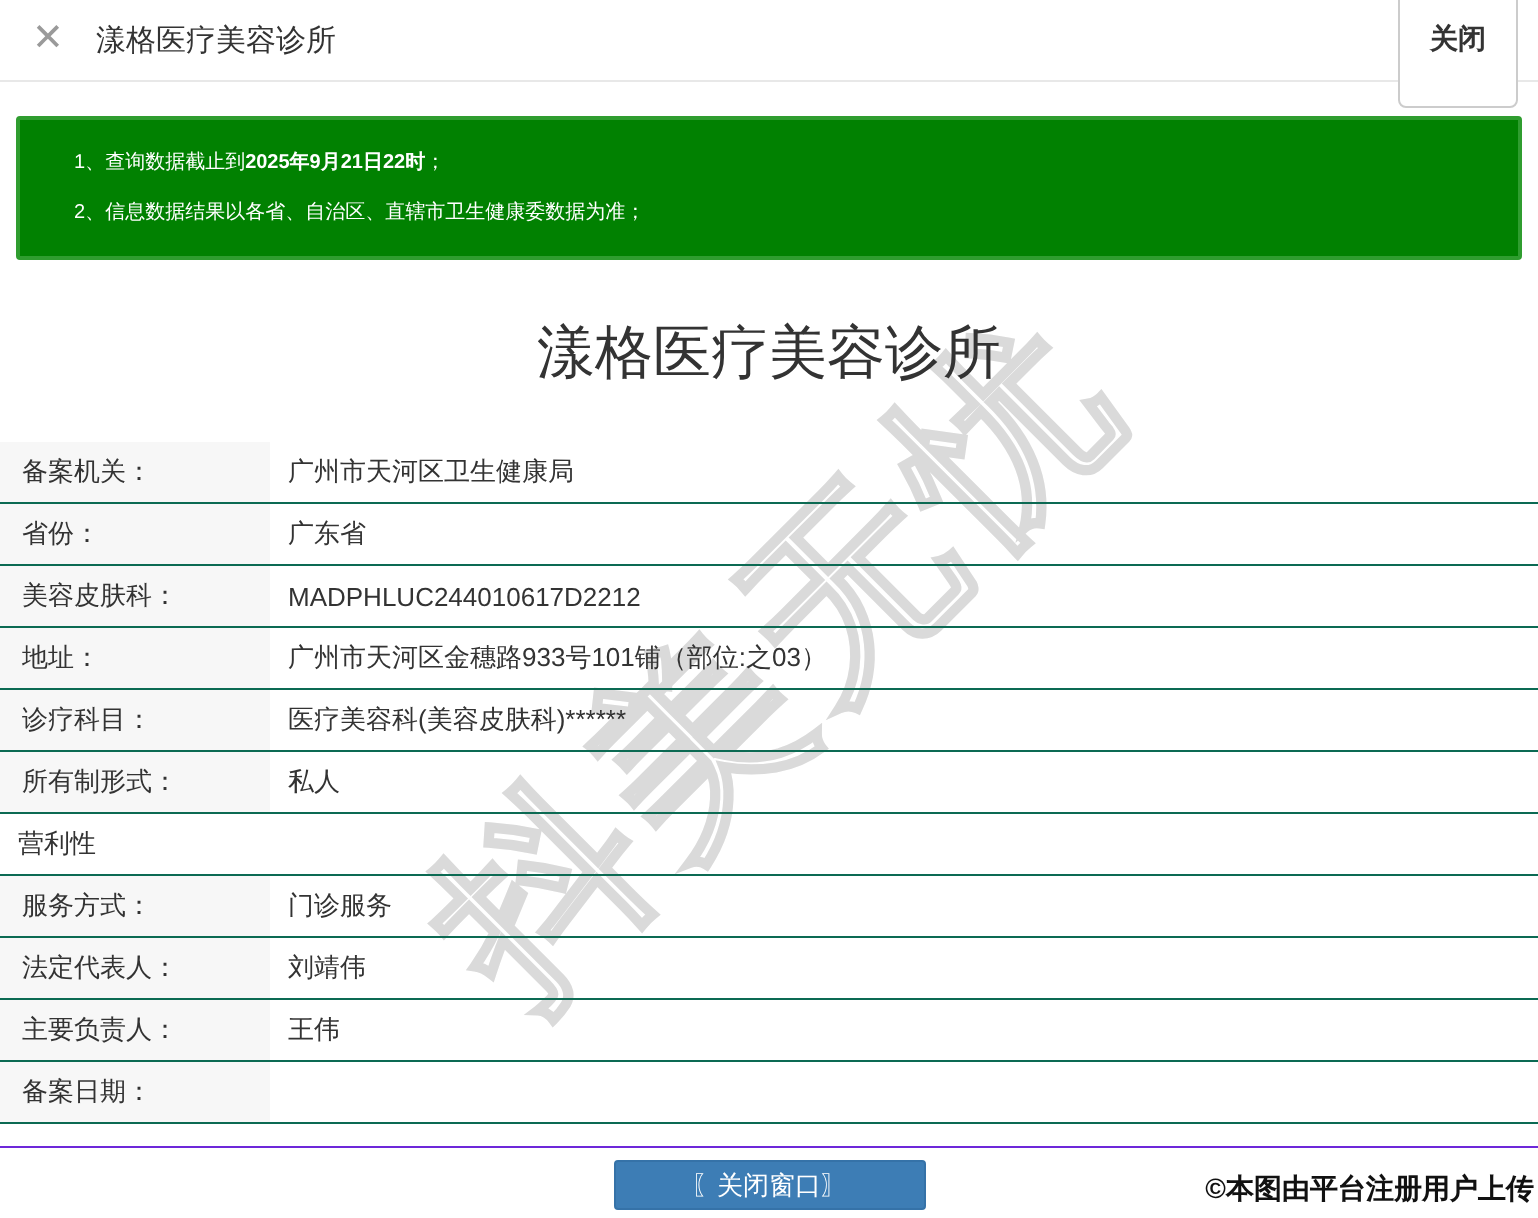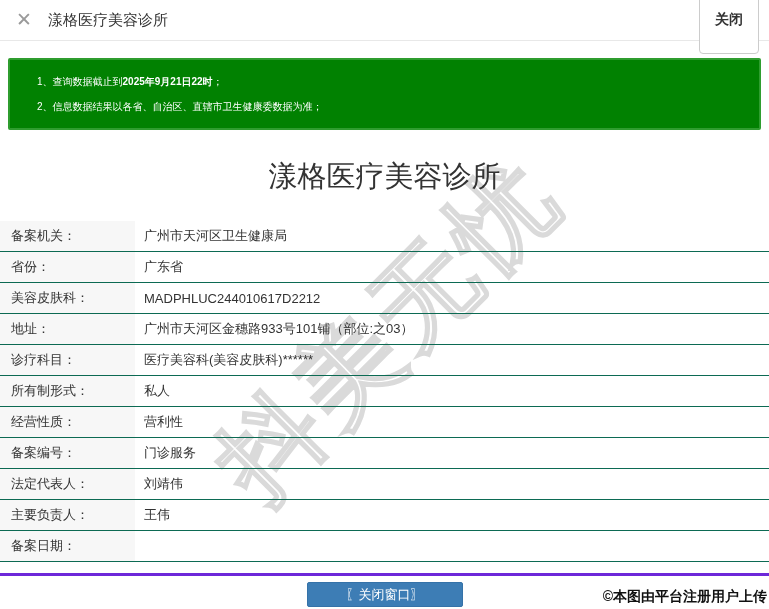--- a/index.html
+++ b/index.html
@@ -106,21 +106,21 @@
     color: rgba(255,255,255,0);
     -webkit-text-stroke: 2px #dadada;
     text-stroke: 2px #dadada;
     white-space: nowrap;
   }
   
   .footer {
     position: absolute;
     left: 0; right: 0; bottom: 0;
     height: 36px;
-    border-top: 3px solid #6d28d9;
+    border-top: 1px solid #6d28d9;
     background: #fff;
     z-index: 3;
   }
   .footer-close-btn {
     position: absolute;
     left: 50%; transform: translateX(-50%);
     top: 6px;
     width: 156px; height: 25px;
     background: #3d7db5;
     border: 1px solid #3572a8;
@@ -176,25 +176,24 @@
     </div>
     <div class="detail-row">
       <div class="detail-label">诊疗科目：</div>
       <div class="detail-value">医疗美容科(美容皮肤科)******</div>
     </div>
     <div class="detail-row">
       <div class="detail-label">所有制形式：</div>
       <div class="detail-value">私人</div>
     </div>
     <div class="detail-row">
-      <div class="detail-label">经营性质：</div>
       <div class="detail-value">营利性</div>
     </div>
     <div class="detail-row">
-      <div class="detail-label">备案编号：</div>
+      <div class="detail-label">服务方式：</div>
       <div class="detail-value">门诊服务</div>
     </div>
     <div class="detail-row">
       <div class="detail-label">法定代表人：</div>
       <div class="detail-value">刘靖伟</div>
     </div>
     <div class="detail-row">
       <div class="detail-label">主要负责人：</div>
       <div class="detail-value">王伟</div>
     </div>

